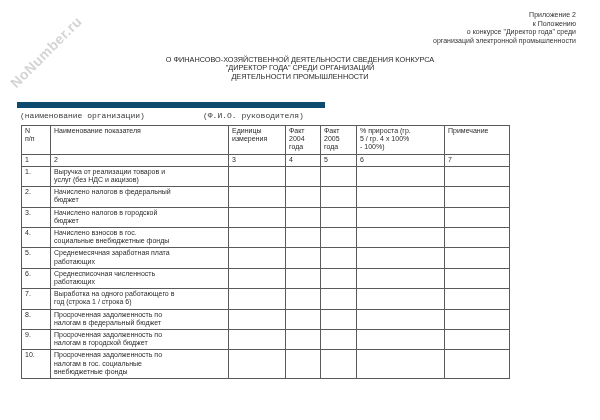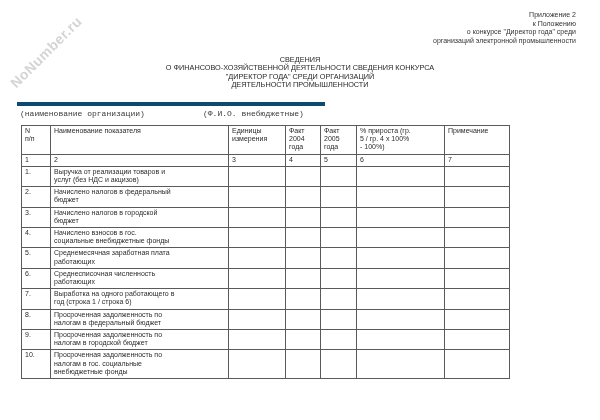--- a/index.html
+++ b/index.html
@@ -39,21 +39,21 @@
     top:56px; left:0; right:0;
     text-align:center;
     font-size:7.3px;
     line-height:8.3px;
     color:#262626;
   }
   .sig-line {
     position:absolute;
     top:102px; left:17px;
     width:308px; height:14px;
-    border-top:4px solid #0c4a6e;
+    border-top:6px solid #0c4a6e;
   }
   .sig-label {
     position:absolute;
     top:3px;
     font-family:"Liberation Mono", monospace;
     font-size:8px;
     white-space:nowrap;
     color:#3a3a3a;
   }
   .sig-org  { left:3px; }
@@ -86,29 +86,28 @@
   <div class="watermark">NoNumber.ru</div>
 
   <div class="appendix">
     <div>Приложение 2</div>
     <div>к Положению</div>
     <div>о конкурсе "Директор года" среди</div>
     <div>организаций электронной промышленности</div>
   </div>
 
   <div class="title-block">
-    <div>СВЕДЕНИЯ</div>
     <div>О ФИНАНСОВО-ХОЗЯЙСТВЕННОЙ ДЕЯТЕЛЬНОСТИ СВЕДЕНИЯ КОНКУРСА</div>
     <div>"ДИРЕКТОР ГОДА" СРЕДИ ОРГАНИЗАЦИЙ</div>
     <div>ДЕЯТЕЛЬНОСТИ ПРОМЫШЛЕННОСТИ</div>
   </div>
 
   <div class="sig-line">
     <span class="sig-label sig-org">(наименование организации)</span>
-    <span class="sig-label sig-head">(Ф.И.О. внебюджетные)</span>
+    <span class="sig-label sig-head">(Ф.И.О. руководителя)</span>
   </div>
 
   <table class="doc-table">
     <colgroup>
       <col style="width:29px">
         <col style="width:178px">
         <col style="width:57px">
       <col style="width:35px">
         <col style="width:36px">
         <col style="width:88px">

